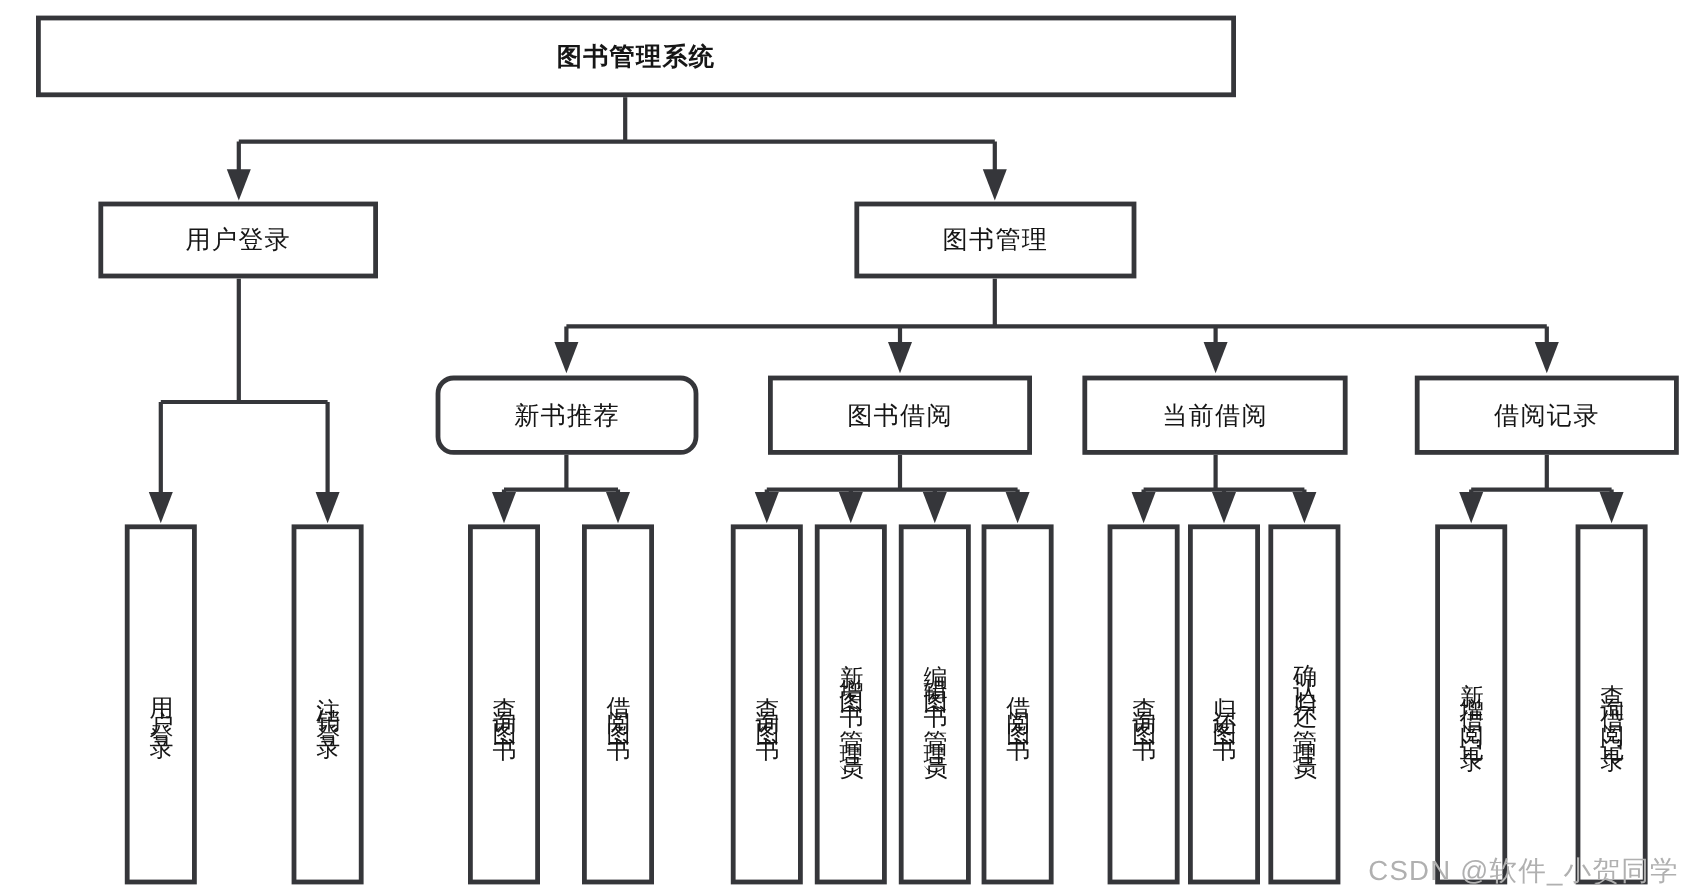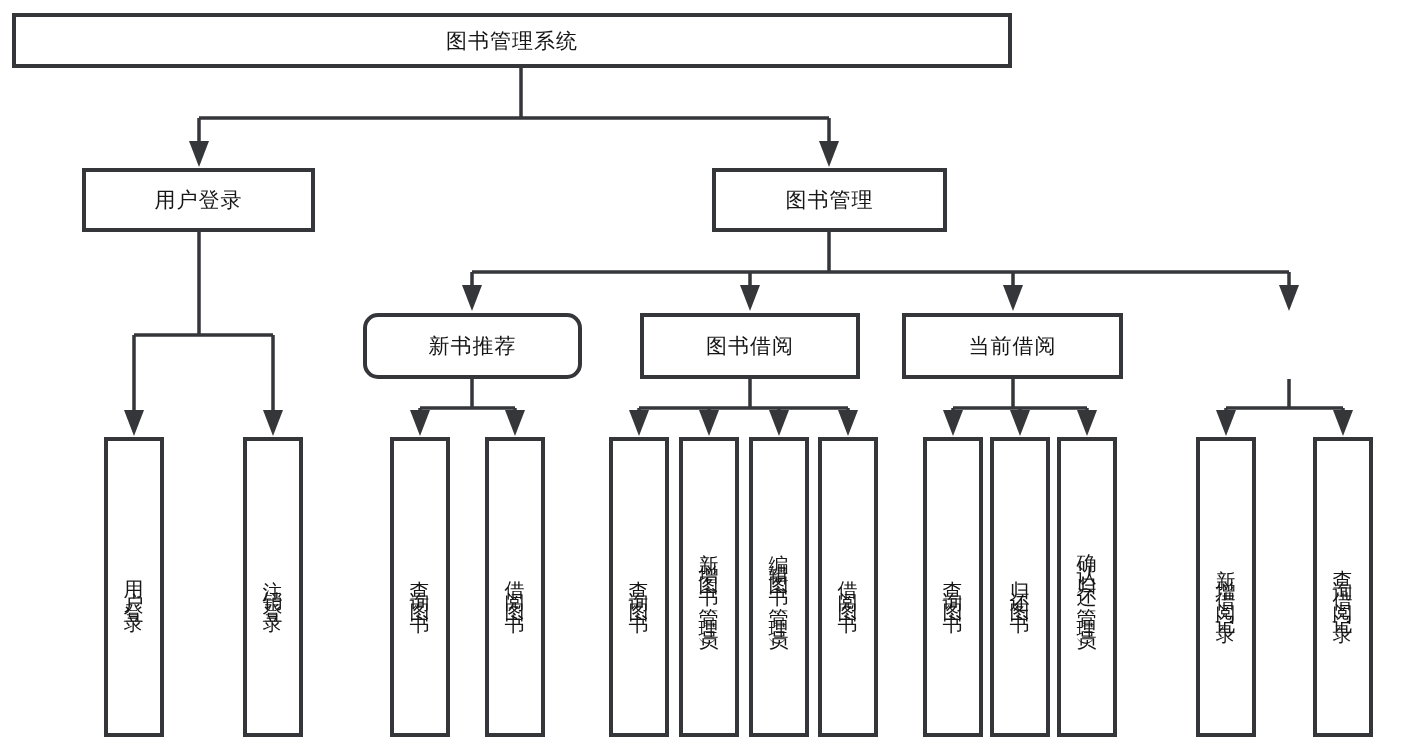--- a/index.html
+++ b/index.html
@@ -35,21 +35,21 @@
   .vbox span{
     writing-mode:vertical-lr;
     text-orientation:mixed;
     font-size:20px;
     letter-spacing:11px;
     line-height:1;
     white-space:nowrap;
   }
 
   
-  .n-root   {left:12px;  top:13px;  width:1000px;height:55px;}
+  .n-root   {left:30px;  top:13px;  width:1000px;height:68px;font-weight:bold;}
   .n-user   {left:82px;  top:168px; width:233px; height:64px;}
   .n-mgmt   {left:712px; top:168px; width:235px; height:64px;align-items:center;}
   .n-newbook{left:363px; top:313px; width:219px; height:66px;border-radius:15px;}
   .n-borrow {left:640px; top:313px; width:220px; height:66px;}
   .n-current{left:902px; top:313px; width:221px; height:66px;}
   .n-records{left:1179px;top:313px; width:220px; height:66px;}
 
   .n-l-login  {left:104px;}
   .n-l-logout {left:243px;}
   .n-l-nbq    {left:390px;}
@@ -126,20 +126,23 @@
 
   <div class="box hbox n-newbook">
     <span>新书推荐</span>
   </div>
   <div class="box hbox n-current">
     <span>当前借阅</span>
   </div>
   <div class="box hbox n-borrow">
     <span>图书借阅</span>
   </div>
+  <div class="box hbox n-records">
+    <span>借阅记录</span>
+  </div>
 
   <div class="box vbox n-l-login">
     <span>用户登录</span>
   </div>
   <div class="box vbox n-l-logout">
     <span>注销登录</span>
   </div>
   <div class="box vbox n-l-nbq">
     <span>查询图书</span>
   </div>
@@ -167,13 +170,14 @@
   <div class="box vbox n-l-cuc">
     <span>确认归还（管理员）</span>
   </div>
   <div class="box vbox n-l-rea">
     <span>新增借阅记录</span>
   </div>
   <div class="box vbox n-l-req">
     <span>查询借阅记录</span>
   </div>
 
+  <div class="watermark">CSDN @软件_小贺同学</div>
 </div>
 
 </body></html>

